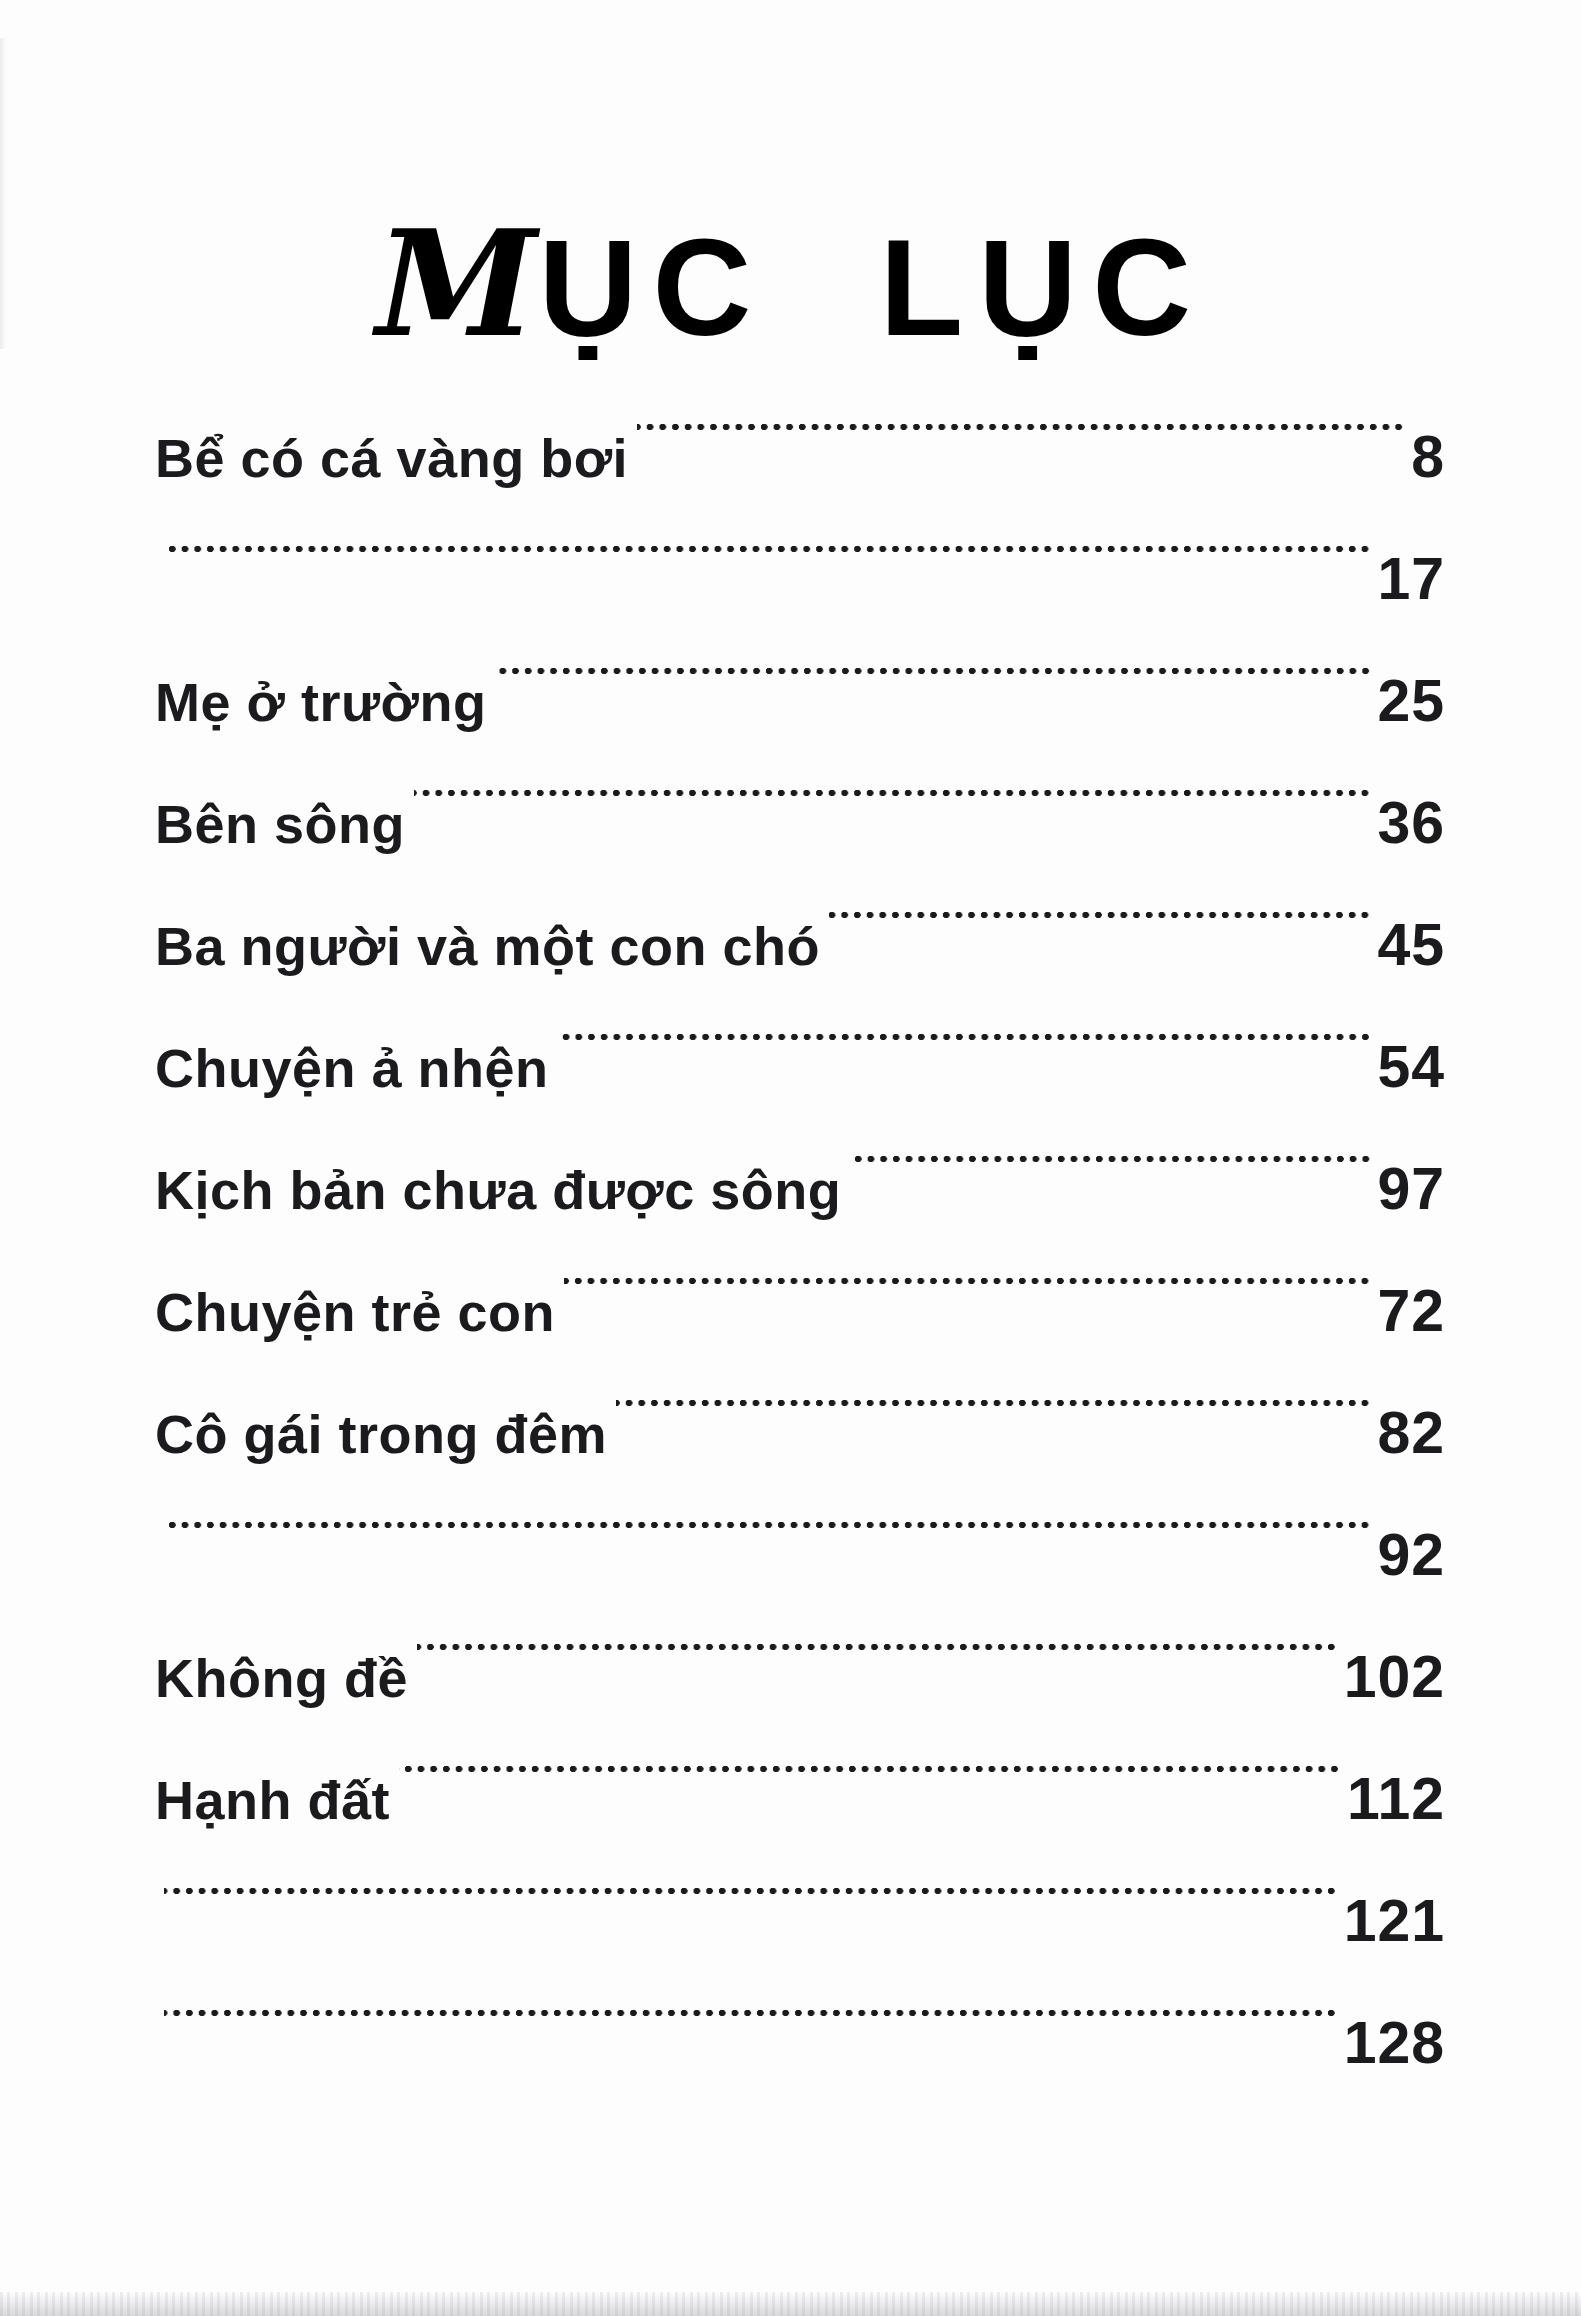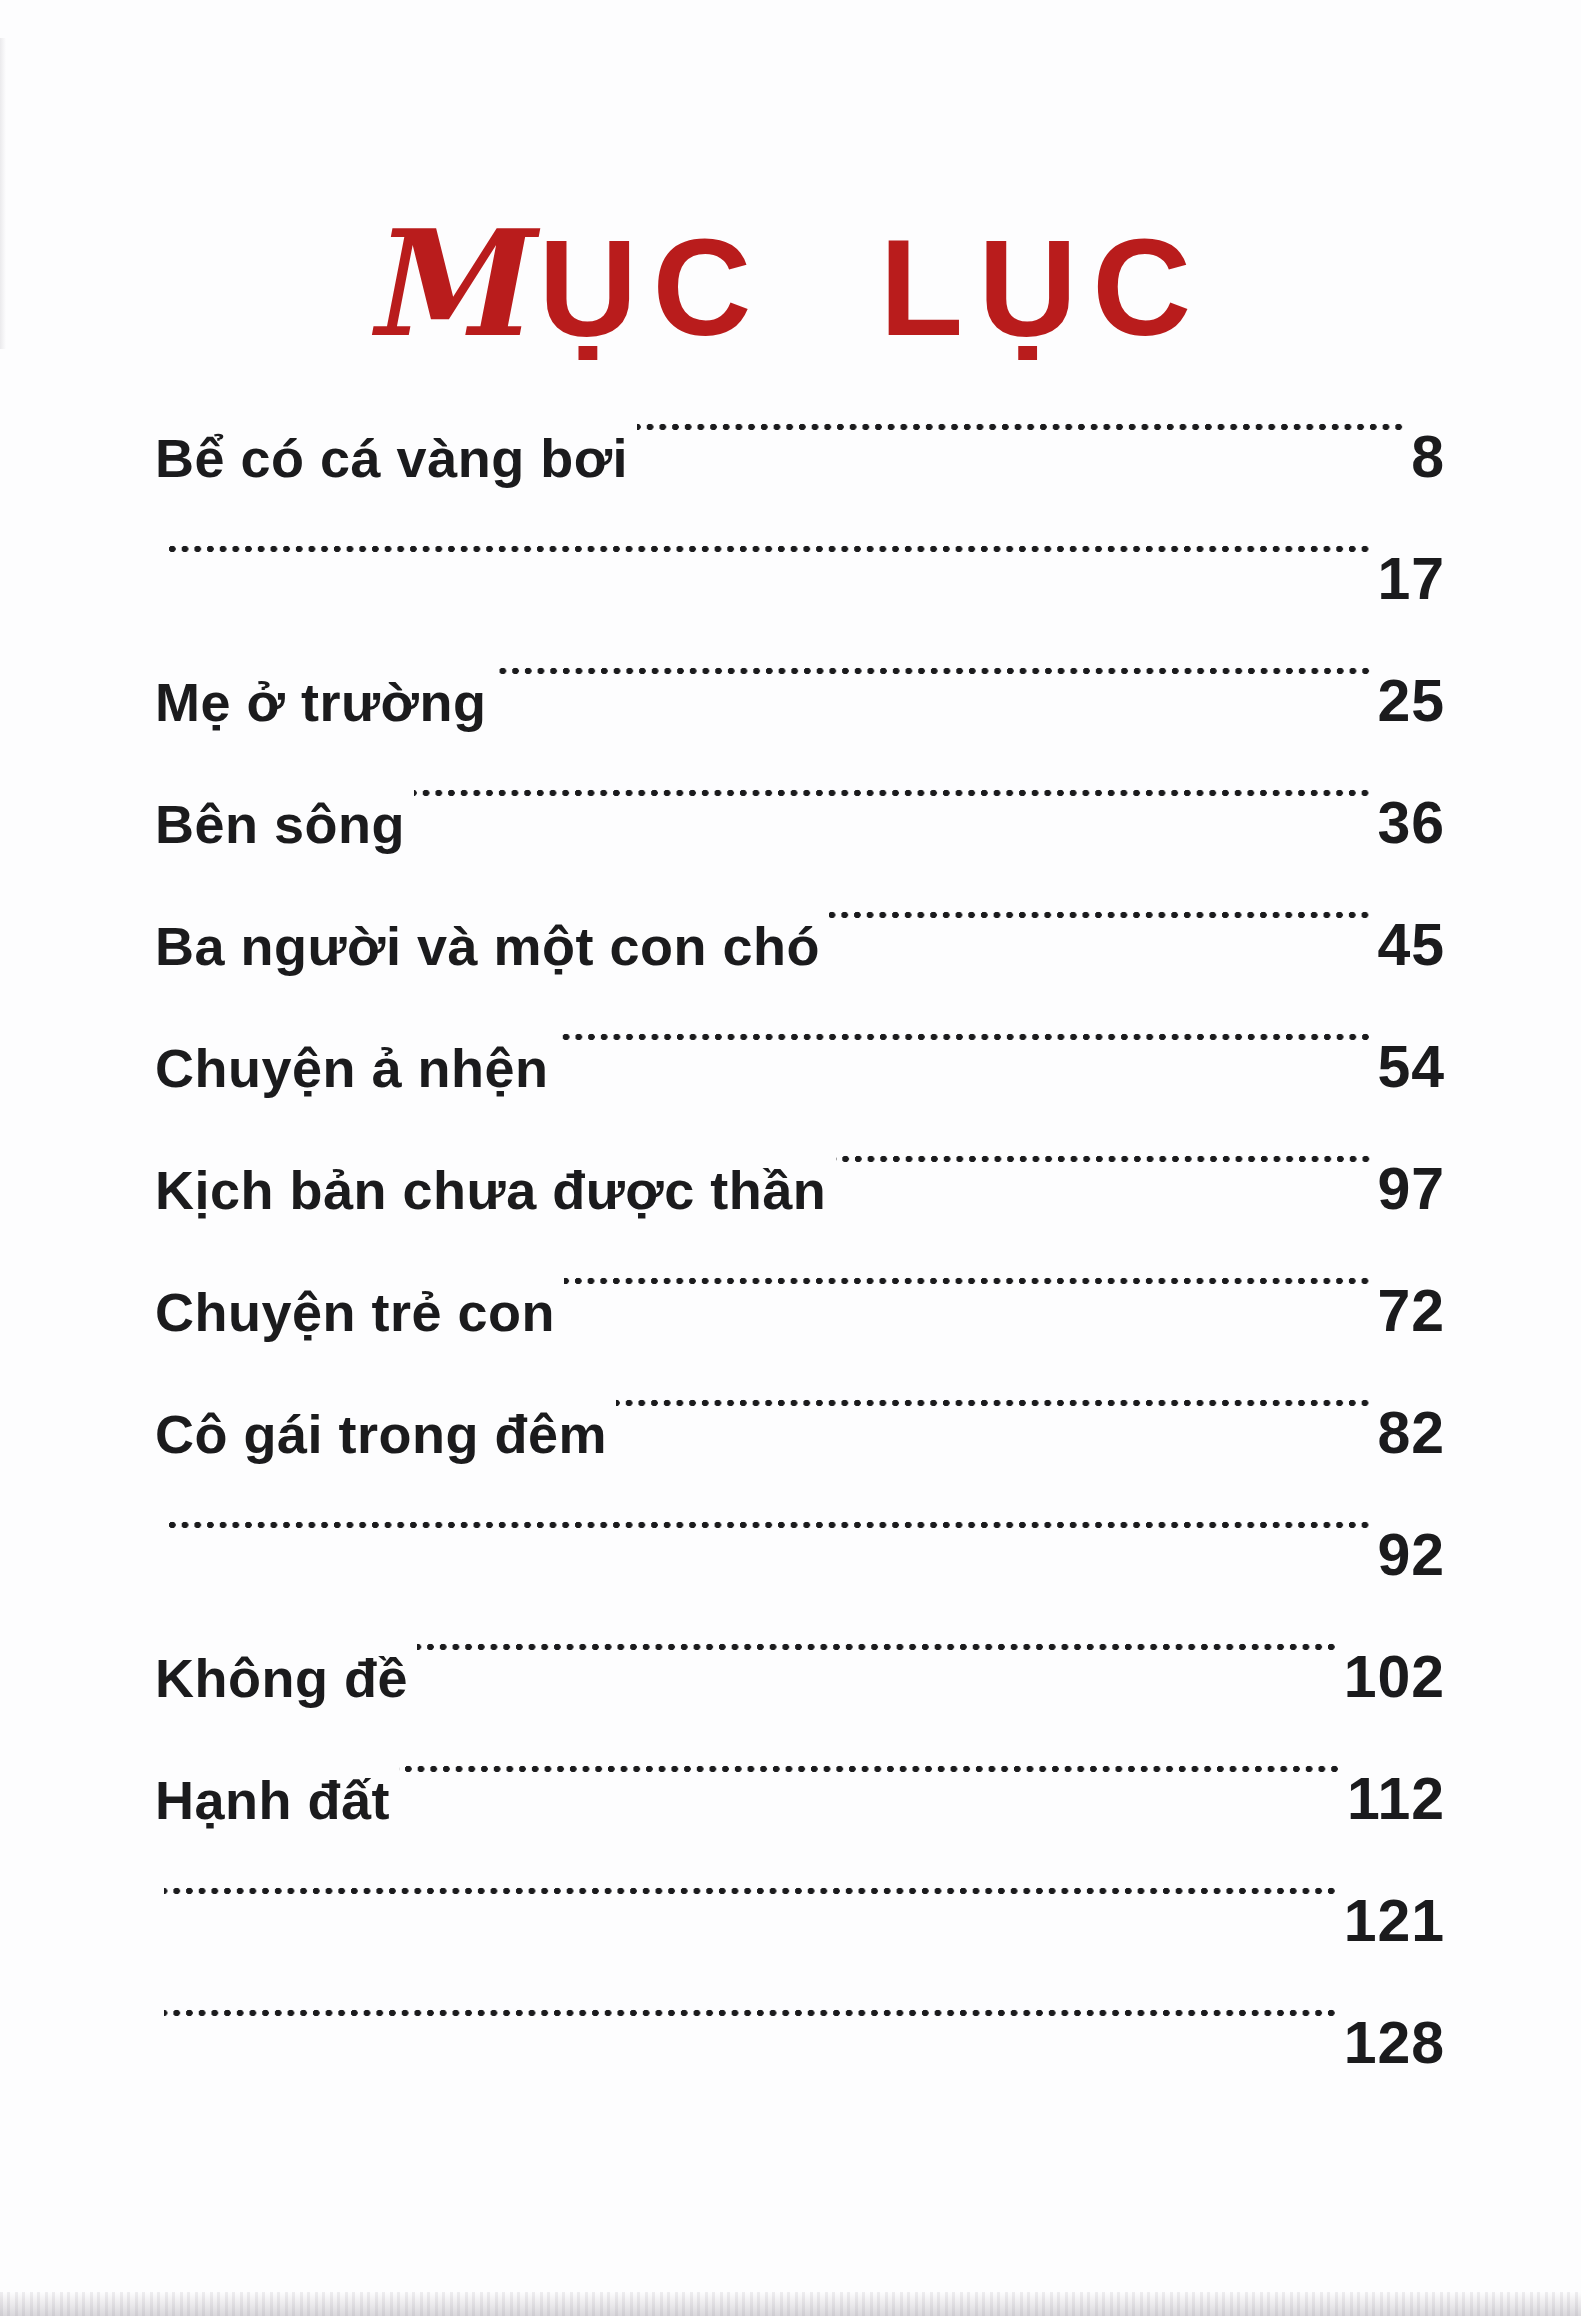--- a/index.html
+++ b/index.html
@@ -19,21 +19,21 @@
   }
   .title {
     margin: 0;
     padding-top: 205px;
     text-align: center;
     font-weight: bold;
     font-size: 137px;
     line-height: 1.1;
     letter-spacing: 15px;
     word-spacing: 60px;
-    color: #b91c1c;
+    color: #000000;
     white-space: nowrap;
   }
   .title::first-letter {
     font-family: "DejaVu Serif", serif;
     font-style: italic;
     font-size: 1.06em;
     letter-spacing: 1.9px;
   }
   .toc {
     padding: 58px 137px 0 155px;
@@ -119,21 +119,21 @@
     <span class="pagenum">45</span>
   </div>
 
   <div class="row">
     <span class="label">Chuyện ả nhện</span>
     <span class="leader"></span>
     <span class="pagenum">54</span>
   </div>
 
   <div class="row">
-    <span class="label">Kịch bản chưa được thần</span>
+    <span class="label">Kịch bản chưa được sông</span>
     <span class="leader"></span>
     <span class="pagenum">97</span>
   </div>
 
   <div class="row">
     <span class="label">Chuyện trẻ con</span>
     <span class="leader"></span>
     <span class="pagenum">72</span>
   </div>
 

